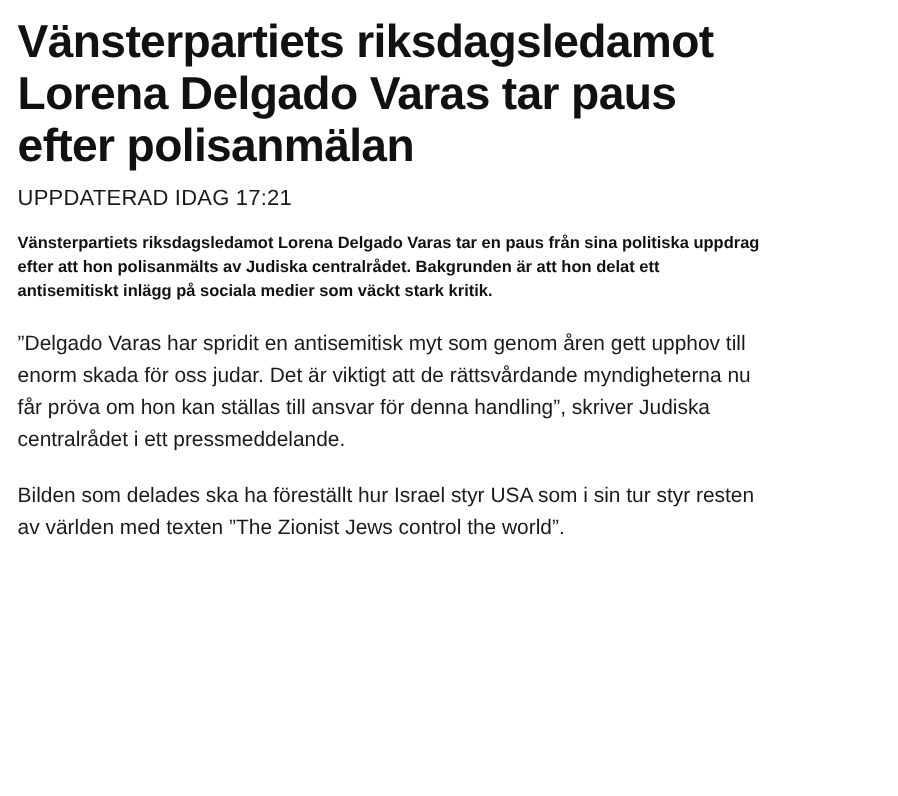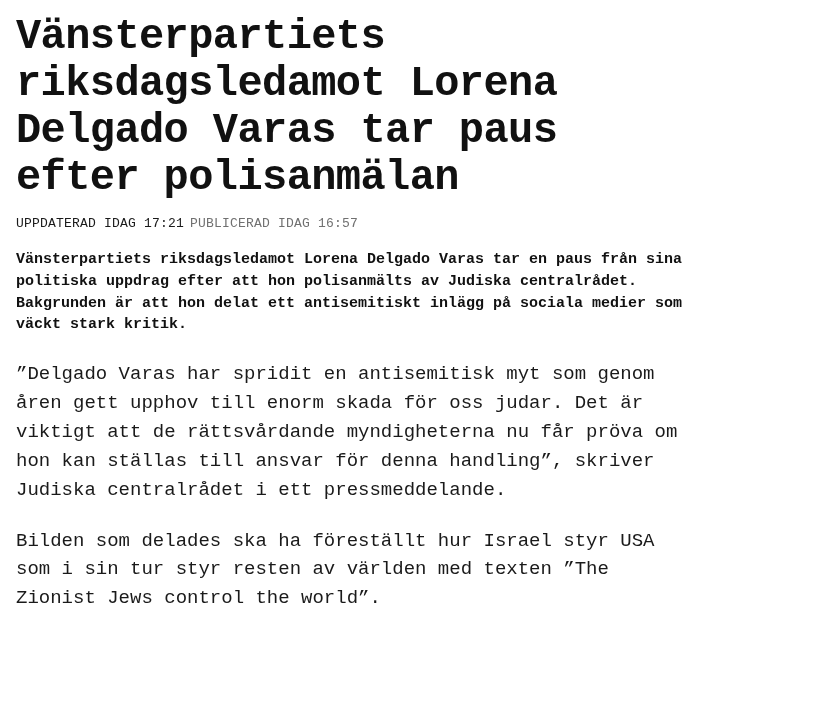--- a/index.html
+++ b/index.html
@@ -11,37 +11,36 @@
     width: 816px;
     height: 724px;
     font-family: "Liberation Sans", sans-serif;
     color: #1a1a1a;
     overflow: hidden;
   }
   .article {
     padding: 14px 0 0 16px;
     box-sizing: border-box;
     width: 692px;
-    font-family: Liberation Mono, monospace;
   }
   .headline {
     font-size: 42px;
     line-height: 1.12;
     font-weight: 700;
     letter-spacing: -0.6px;
     margin: 0 0 14px 0;
     color: #111111;
     max-width: 790px;
   }
   .meta {
     display: flex;
     align-items: flex-end;
-    gap: 6px;
+    gap: 18px;
     margin: 0 0 18px 0;
-    font-size: 13px;
+    font-size: 20px;
     letter-spacing: 0.2px;
   }
   .meta .updated {
     color: #1a1a1a;
     font-weight: 400;
   }
   .meta .published {
     color: #707070;
     font-weight: 400;
   }
@@ -64,21 +63,20 @@
 </style>
 </head>
 <body>
 
 <div class="article">
 
   <h1 class="headline">Vänsterpartiets riksdagsledamot Lorena Delgado Varas tar paus efter polisanmälan</h1>
 
   <div class="meta">
     <span class="updated">UPPDATERAD IDAG 17:21</span>
-    <span class="published">PUBLICERAD IDAG 16:57</span>
   </div>
 
   <p class="lead">Vänsterpartiets riksdagsledamot Lorena Delgado Varas tar en paus från sina politiska uppdrag efter att hon polisanmälts av Judiska centralrådet. Bakgrunden är att hon delat ett antisemitiskt inlägg på sociala medier som väckt stark kritik.</p>
 
 
   <p class="body-par">”Delgado Varas har spridit en antisemitisk myt som genom åren gett upphov till enorm skada för oss judar. Det är viktigt att de rättsvårdande myndigheterna nu får pröva om hon kan ställas till ansvar för denna handling”, skriver Judiska centralrådet i ett pressmeddelande.</p>
 
   <p class="body-par">Bilden som delades ska ha föreställt hur Israel styr USA som i sin tur styr resten av världen med texten ”The Zionist Jews control the world”.</p>
 
 </div>

